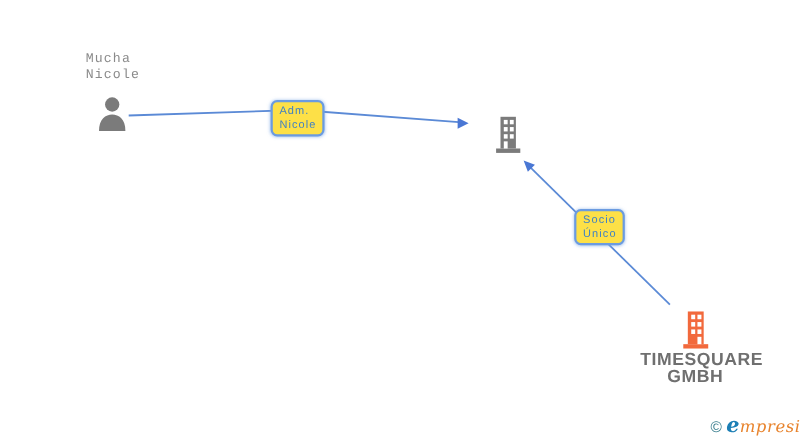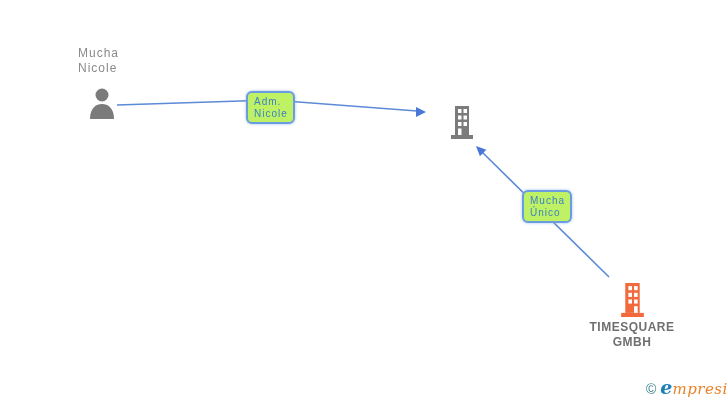--- a/index.html
+++ b/index.html
@@ -8,47 +8,48 @@
   .canvas { position:relative; width:728px; height:400px; background:#fff; }
 
   svg.connectors { position:absolute; left:0; top:0; z-index:1; pointer-events:none; }
 
   .node { position:absolute; z-index:2; }
 
   .person-label {
     left:78px; top:46px; width:54px;
     font-size:12px; line-height:15px; letter-spacing:1px;
     color:#8a8a8a;
+    font-family:Liberation Mono, monospace;
   }
   .person-icon { left:87px; top:87px; width:30px; height:32px; }
 
   .edge-label {
     position:absolute; z-index:3;
-    background:#bef264;
+    background:#fde047;
     border:2px solid #6b9be0;
     border-radius:6px;
     box-shadow:0 0 3px rgba(120,165,230,0.7);
     color:#3f80c4;
     font-size:10px; line-height:12px; letter-spacing:1px;
     padding:3px 5px 2px 6px;
     white-space:nowrap;
   }
   .edge-label-adm   { left:246px; top:91px;  }
   .edge-label-socio { left:522px; top:190px; }
 
   .salgosol-label {
     left:405px; top:83px; width:112px; text-align:center;
     font-size:11px; letter-spacing:2px; color:#7a7a7a; white-space:nowrap;
   }
   .salgosol-icon { left:446px; top:106px; width:32px; height:33px; }
 
   .timesquare-icon  { left:616px; top:283px; width:33px; height:34px; }
   .timesquare-label {
     left:582px; top:320px; width:100px; text-align:center;
-    font-size:12px; font-weight:bold; line-height:15px;
+    font-size:16px; font-weight:bold; line-height:15px;
     letter-spacing:0.5px; color:#6f6f6f;
   }
 
   .logo {
     position:absolute; left:646px; top:376px; z-index:2;
     display:flex; align-items:baseline; gap:4px;
     white-space:nowrap;
   }
   .logo .copy { color:#3a7f8f; font-size:14px; }
   .logo .brand { font-family:"DejaVu Serif", serif; font-style:italic; }
@@ -88,21 +89,21 @@
       <rect x="17.5" y="3" width="3.5" height="4" fill="#ffffff"></rect>
       <rect x="12" y="9.5" width="3.5" height="4" fill="#ffffff"></rect>
       <rect x="17.5" y="9.5" width="3.5" height="4" fill="#ffffff"></rect>
       <rect x="12" y="16" width="3.5" height="4" fill="#ffffff"></rect>
       <rect x="17.5" y="16" width="3.5" height="4" fill="#ffffff"></rect>
       <rect x="12" y="22.5" width="3.5" height="6.5" fill="#ffffff"></rect>
     </svg>
   </div>
 
   <div class="edge-label edge-label-socio">
-    <div>Mucha</div>
+    <div>Socio</div>
     <div>Único</div>
   </div>
 
   <div class="node timesquare-icon">
     <svg width="33" height="34" viewBox="0 0 32 33">
       <rect x="9" y="0" width="14" height="29" fill="#f2693c"></rect>
       <rect x="5" y="29" width="22" height="4" fill="#f2693c"></rect>
       <rect x="12" y="3" width="3.5" height="4" fill="#ffffff"></rect>
       <rect x="17.5" y="3" width="3.5" height="4" fill="#ffffff"></rect>
       <rect x="12" y="9.5" width="3.5" height="4" fill="#ffffff"></rect>

